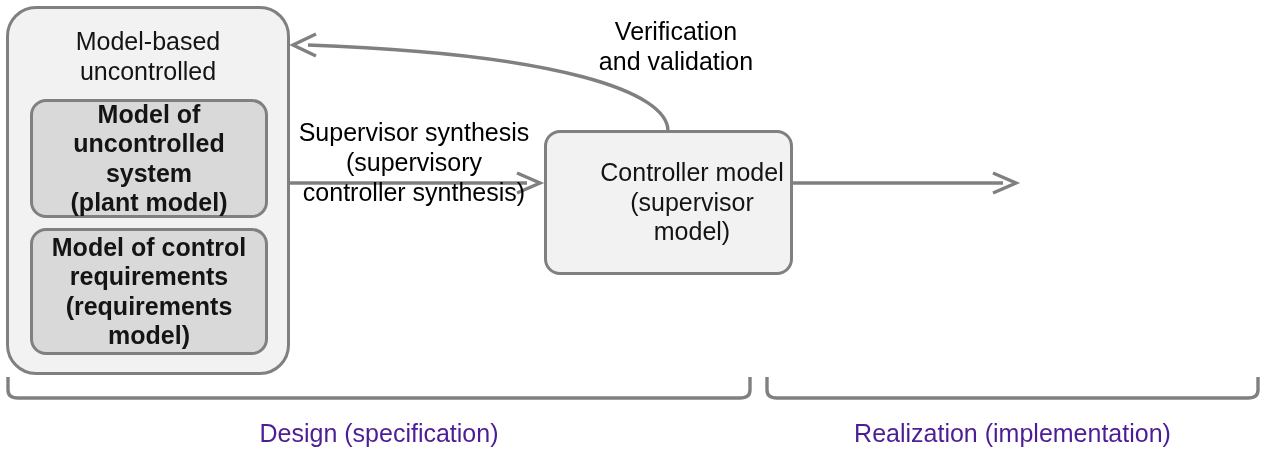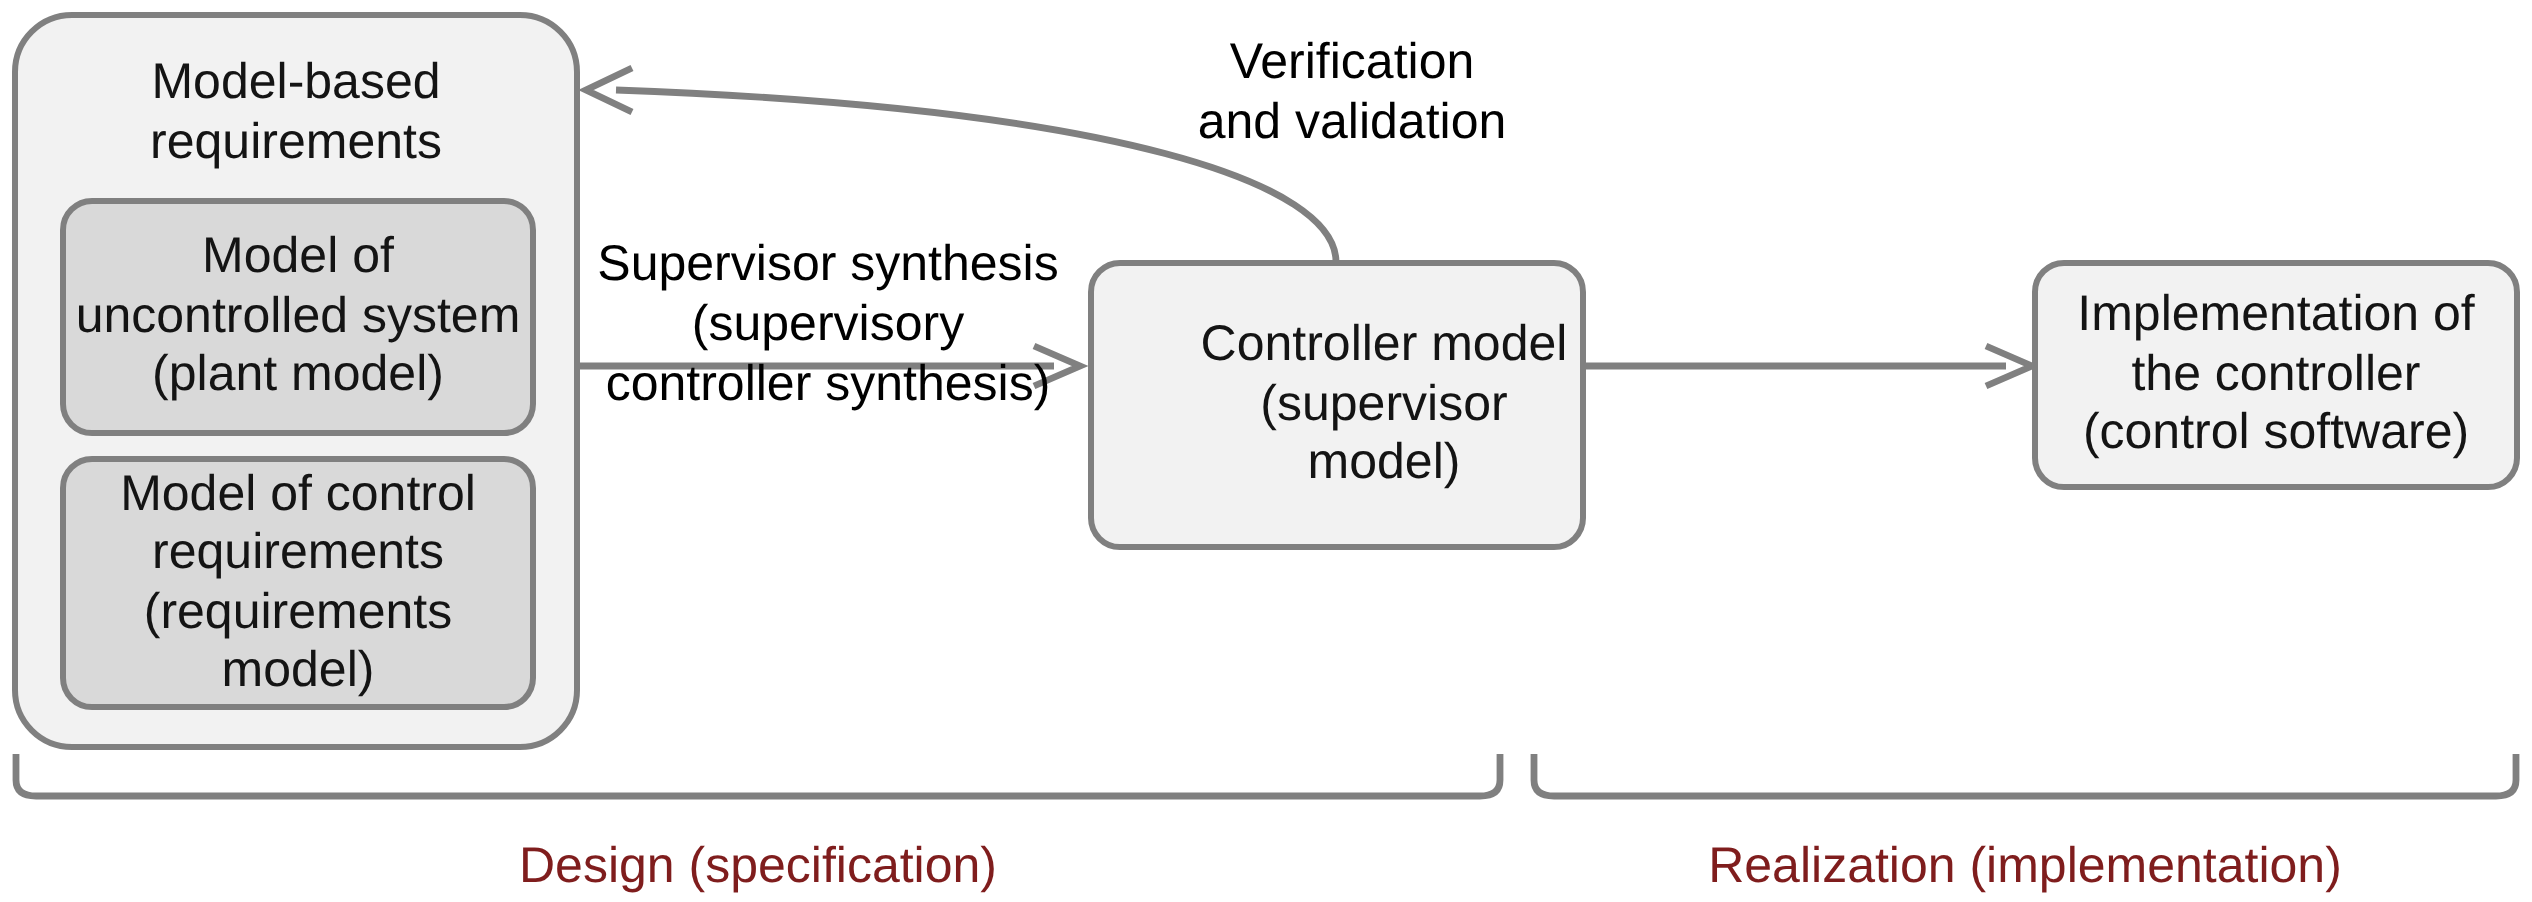--- a/index.html
+++ b/index.html
@@ -46,20 +46,21 @@
   .group-box > .node-label {
     padding-top: 18px;
     font-size: 25px;
   }
 
   .sub-box {
     background: #d9d9d9;
     border: 3px solid #808080;
     border-radius: 16px;
     font-size: 25px;
+    font-weight: bold;
   }
 
   .plain-box {
     background: #f2f2f2;
     border: 3px solid #808080;
     border-radius: 16px;
     font-size: 25px;
   }
 
   
@@ -71,21 +72,21 @@
     white-space: pre-line;
     color: #000000;
   }
 
   
   .bracket-caption {
     position: absolute;
     text-align: center;
     font-size: 25px;
     line-height: 1.2;
-    color: #7f1d1d;
+    color: #4c1d95;
   }
 
   
   #connectors {
     position: absolute;
     left: 0;
     top: 0;
     width: 1266px;
     height: 451px;
     pointer-events: none;
@@ -137,46 +138,41 @@
     </g>
 
     <g>
       <path class="bracket" d="M 767,377 L 767,390 Q 767,398 777,398
                L 1248,398 Q 1258,398 1258,390 L 1258,377"></path>
     </g>
   </svg>
 
   <div class="node group-box" style="left:6px; top:6px; width:284px; height:369px;">
     <span class="node-label">Model-based
-requirements</span>
+uncontrolled</span>
   </div>
 
   <div class="node sub-box" style="left:30px; top:99px; width:238px; height:119px;">
     <span class="node-label">Model of
 uncontrolled system
 (plant model)</span>
   </div>
 
   <div class="node sub-box" style="left:30px; top:228px; width:238px; height:127px;align-items:center;">
     <span class="node-label">Model of control
 requirements
 (requirements
 model)</span>
   </div>
 
   <div class="node plain-box" style="left:544px; top:130px; width:249px; height:145px;padding-left:47px;">
     <span class="node-label">Controller model
 (supervisor model)</span>
   </div>
 
-  <div class="node plain-box" style="left:1016px; top:130px; width:244px; height:115px;">
-    <span class="node-label">Implementation of
-the controller
-(control software)</span>
-  </div>
 
   <div class="edge-label" style="left:292px; top:85px; width:244px;margin-top:32px;">Supervisor synthesis
 (supervisory
 controller synthesis)</div>
 
   <div class="edge-label" style="left:560px; top:16px; width:232px;">Verification
 and validation</div>
 
 
   <div class="bracket-caption" style="left:8px; top:418px; width:742px;">Design (specification)</div>

